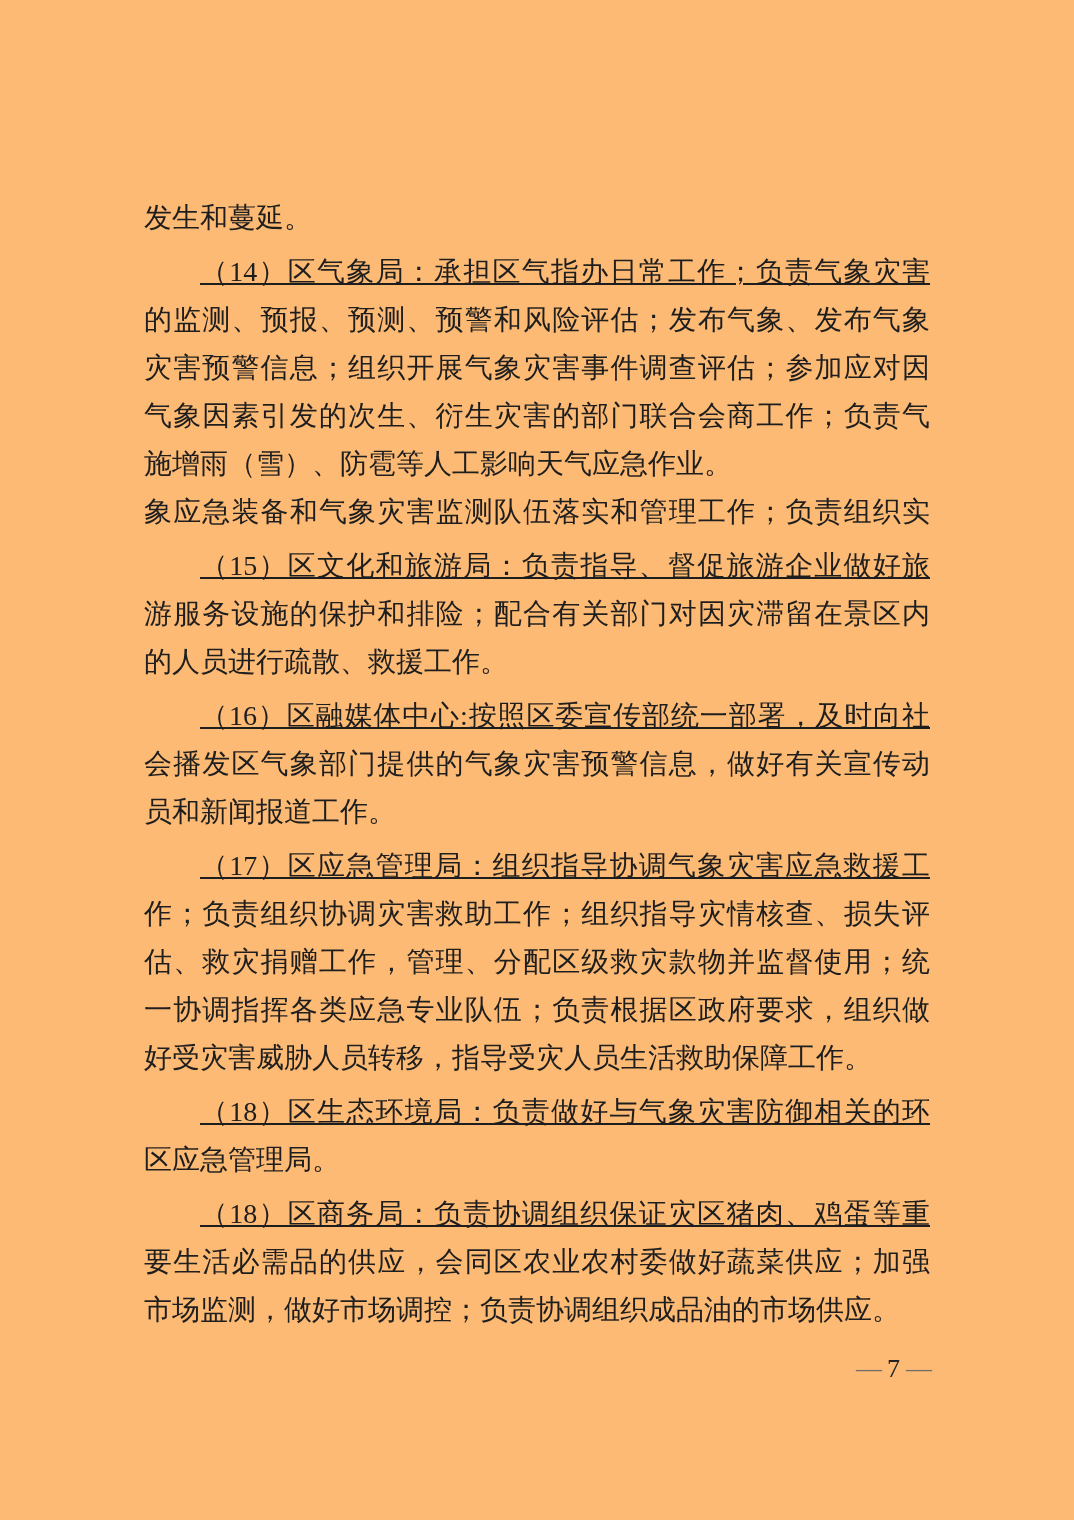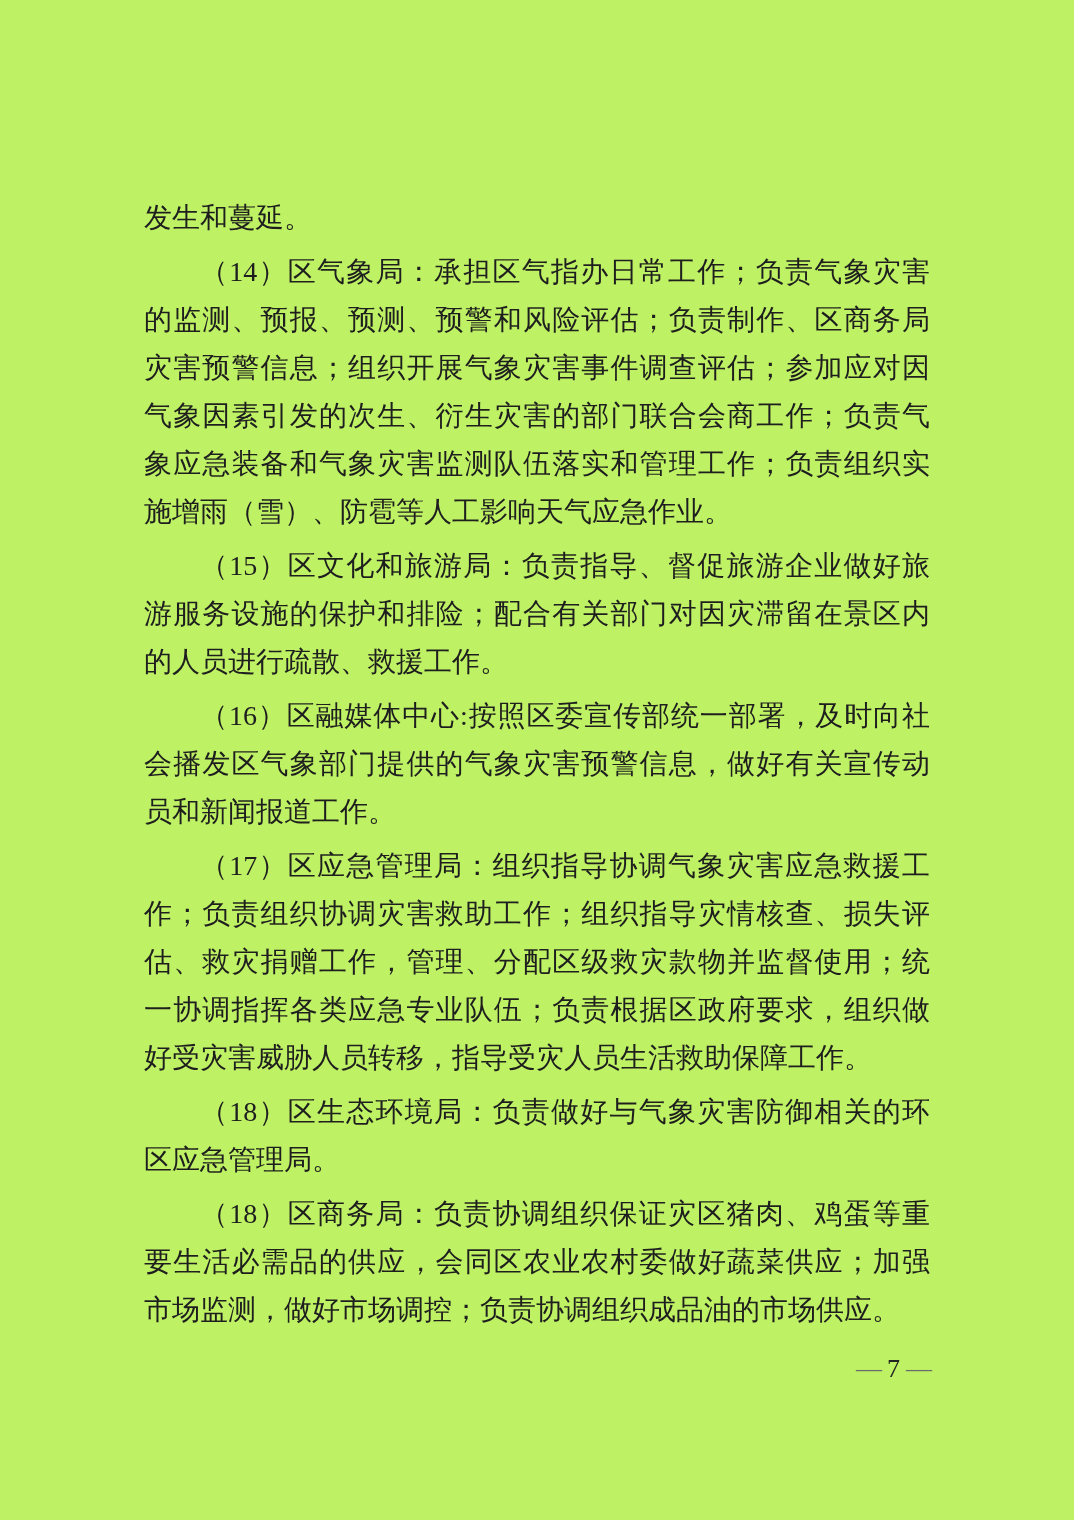--- a/index.html
+++ b/index.html
@@ -4,21 +4,21 @@
 <style>
   html, body {
     margin: 0;
     padding: 0;
     background: #ffffff;
   }
   .page {
     position: relative;
     width: 1074px;
     height: 1520px;
-    background: #bef264;
+    background: #fdba74;
     overflow: hidden;
     font-family: "Liberation Serif", "DejaVu Serif", serif;
     color: #1e1e1e;
   }
   .doc-body {
     position: absolute;
     left: 144px;
     top: 194px;
     width: 786px;
   }
@@ -32,20 +32,21 @@
     text-align: justify;
     color: #1e1e1e;
     font-weight: 400;
   }
   .line.fill {
     text-align: justify;
     text-align-last: justify;
   }
   .line.indent {
     text-indent: 2em;
+    text-decoration: underline;
   }
   .page-footer {
     position: absolute;
     top: 1354px;
     right: 143px;
     font-size: 26px;
     line-height: 30px;
     display: flex;
     align-items: center;
     gap: 6px;
@@ -62,25 +63,25 @@
 </head>
 <body>
 
 <div class="page">
   <div class="doc-body">
       <div class="para">
         <div class="line">发生和蔓延。</div>
       </div>
       <div class="para">
         <div class="line fill indent">（14）区气象局：承担区气指办日常工作；负责气象灾害</div>
-        <div class="line fill">的监测、预报、预测、预警和风险评估；负责制作、区商务局</div>
+        <div class="line fill">的监测、预报、预测、预警和风险评估；发布气象、发布气象</div>
         <div class="line fill">灾害预警信息；组织开展气象灾害事件调查评估；参加应对因</div>
         <div class="line fill">气象因素引发的次生、衍生灾害的部门联合会商工作；负责气</div>
+        <div class="line">施增雨（雪）、防雹等人工影响天气应急作业。</div>
         <div class="line fill">象应急装备和气象灾害监测队伍落实和管理工作；负责组织实</div>
-        <div class="line">施增雨（雪）、防雹等人工影响天气应急作业。</div>
       </div>
       <div class="para">
         <div class="line fill indent">（15）区文化和旅游局：负责指导、督促旅游企业做好旅</div>
         <div class="line fill">游服务设施的保护和排险；配合有关部门对因灾滞留在景区内</div>
         <div class="line">的人员进行疏散、救援工作。</div>
       </div>
       <div class="para">
         <div class="line fill indent">（16）区融媒体中心:按照区委宣传部统一部署，及时向社</div>
         <div class="line fill">会播发区气象部门提供的气象灾害预警信息，做好有关宣传动</div>
         <div class="line">员和新闻报道工作。</div>

